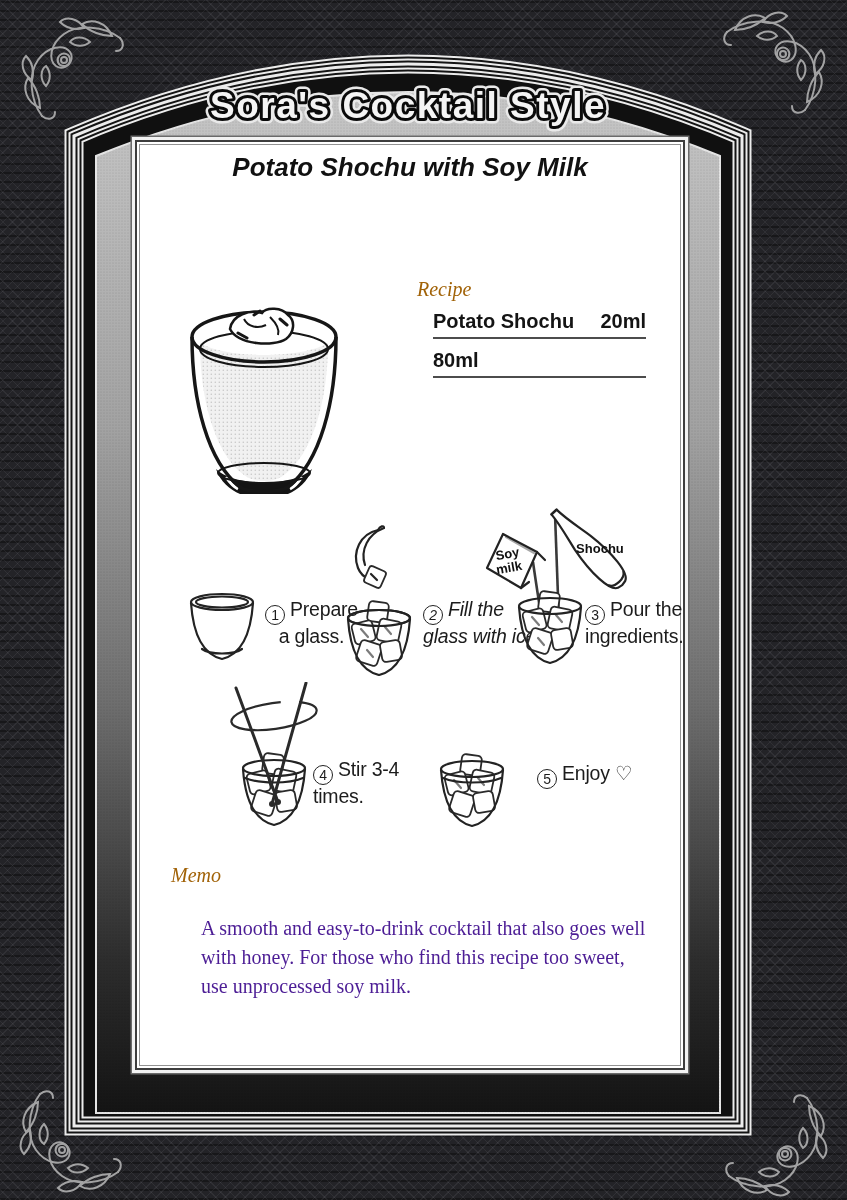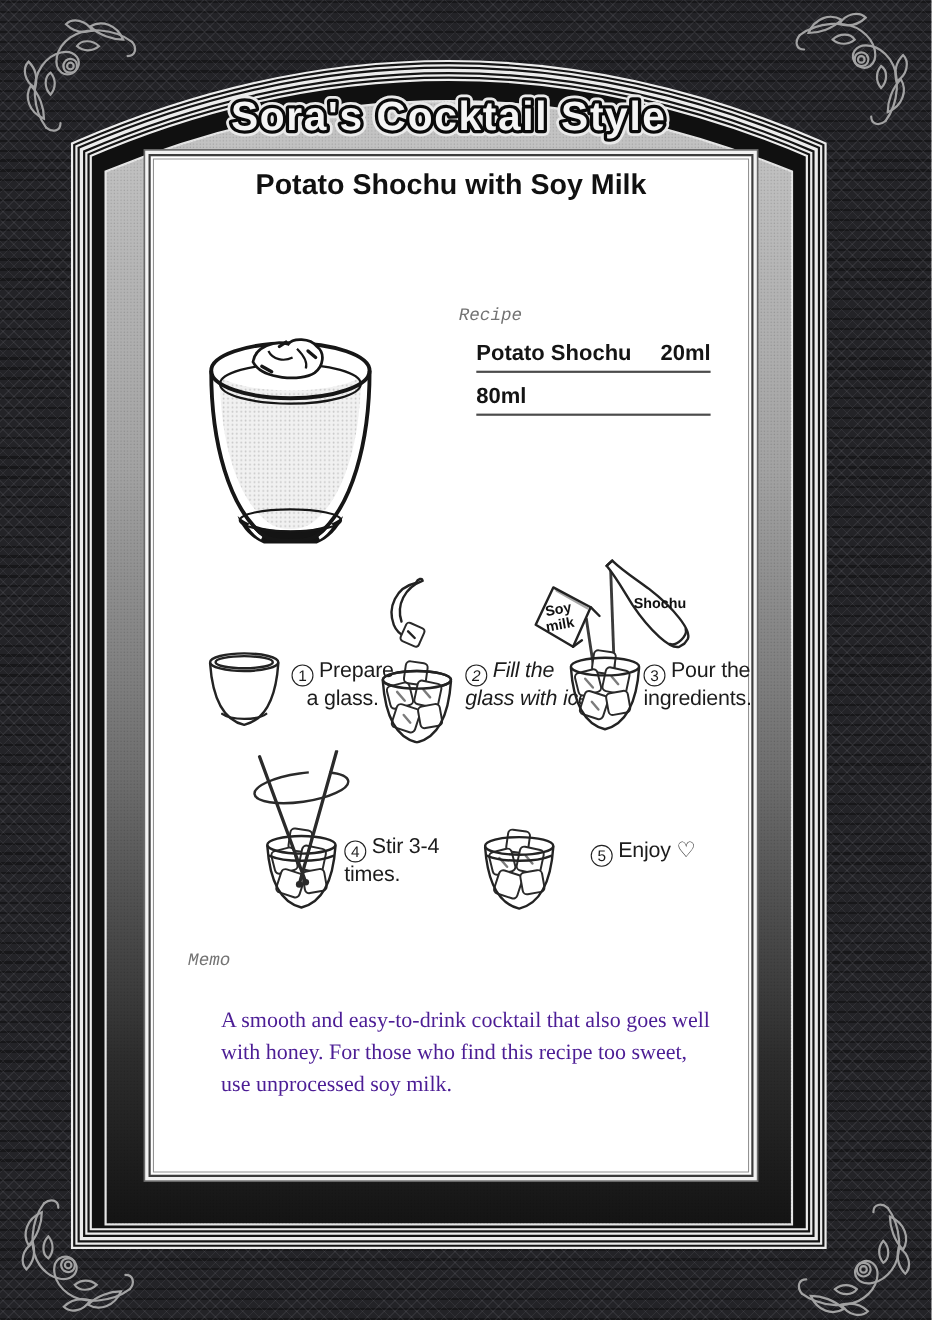--- a/index.html
+++ b/index.html
@@ -14,25 +14,25 @@
   }
   .abs{position:absolute;}
   .page{
     position:absolute;left:135px;top:140px;width:550px;height:930px;
     background:#ffffff;border:2px solid #3d3d3d;box-sizing:border-box;
     box-shadow: inset 0 0 0 2px #ffffff, inset 0 0 0 3px #929292,
                 0 0 0 3px #f2f2f2, 0 0 0 4.5px #6a6a6a;
   }
   .recipe-title{
     position:absolute;left:0;right:0;top:10px;text-align:center;
-    font-size:26px;font-weight:700;letter-spacing:0;color:#111;
+    font-size:26px;font-weight:700;letter-spacing:0;color:#111;font-style:italic;
   }
   .recipe-head,.memo-head{
-    position:absolute;font-family:Liberation Mono, monospace;font-style:italic;
-    font-size:16px;color:#737373;
+    position:absolute;font-family:Liberation Serif, serif;font-style:italic;
+    font-size:20px;color:#a16207;
   }
   .ingredients{position:absolute;left:296px;top:168px;width:213px;}
   .ing-row{
     display:flex;justify-content:space-between;align-items:flex-end;
     border-bottom:2px solid #4c4c4c;padding-bottom:4px;margin-bottom:10px;
     font-size:20px;font-weight:700;color:#141414;line-height:23px;
   }
   .step-label{position:absolute;font-size:19.5px;line-height:23px;color:#1c1c1c;letter-spacing:-0.2px;}
   .circ{
     display:inline-flex;align-items:center;justify-content:center;

